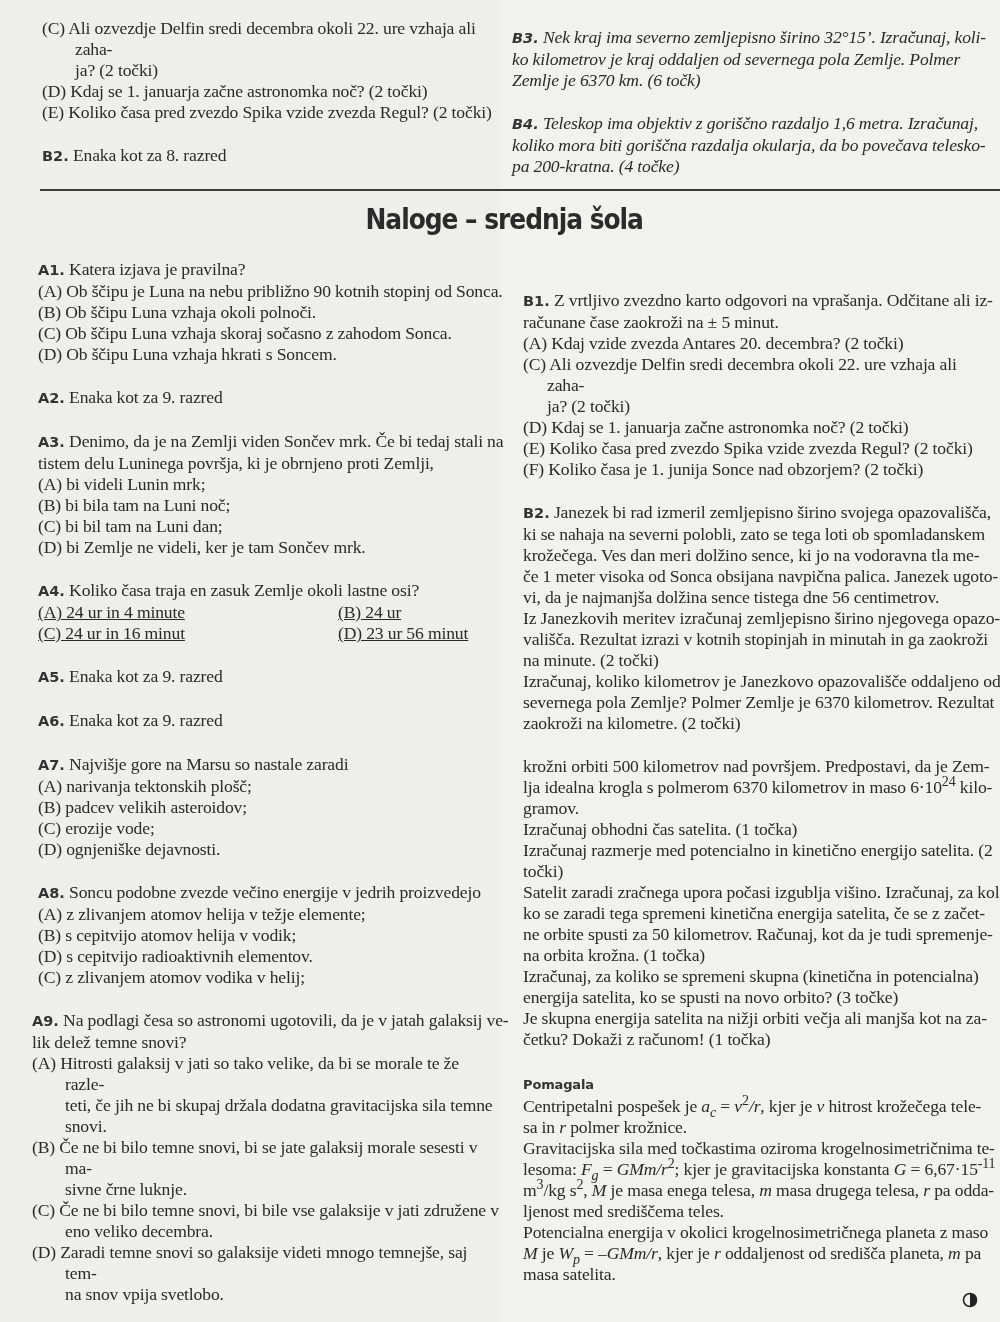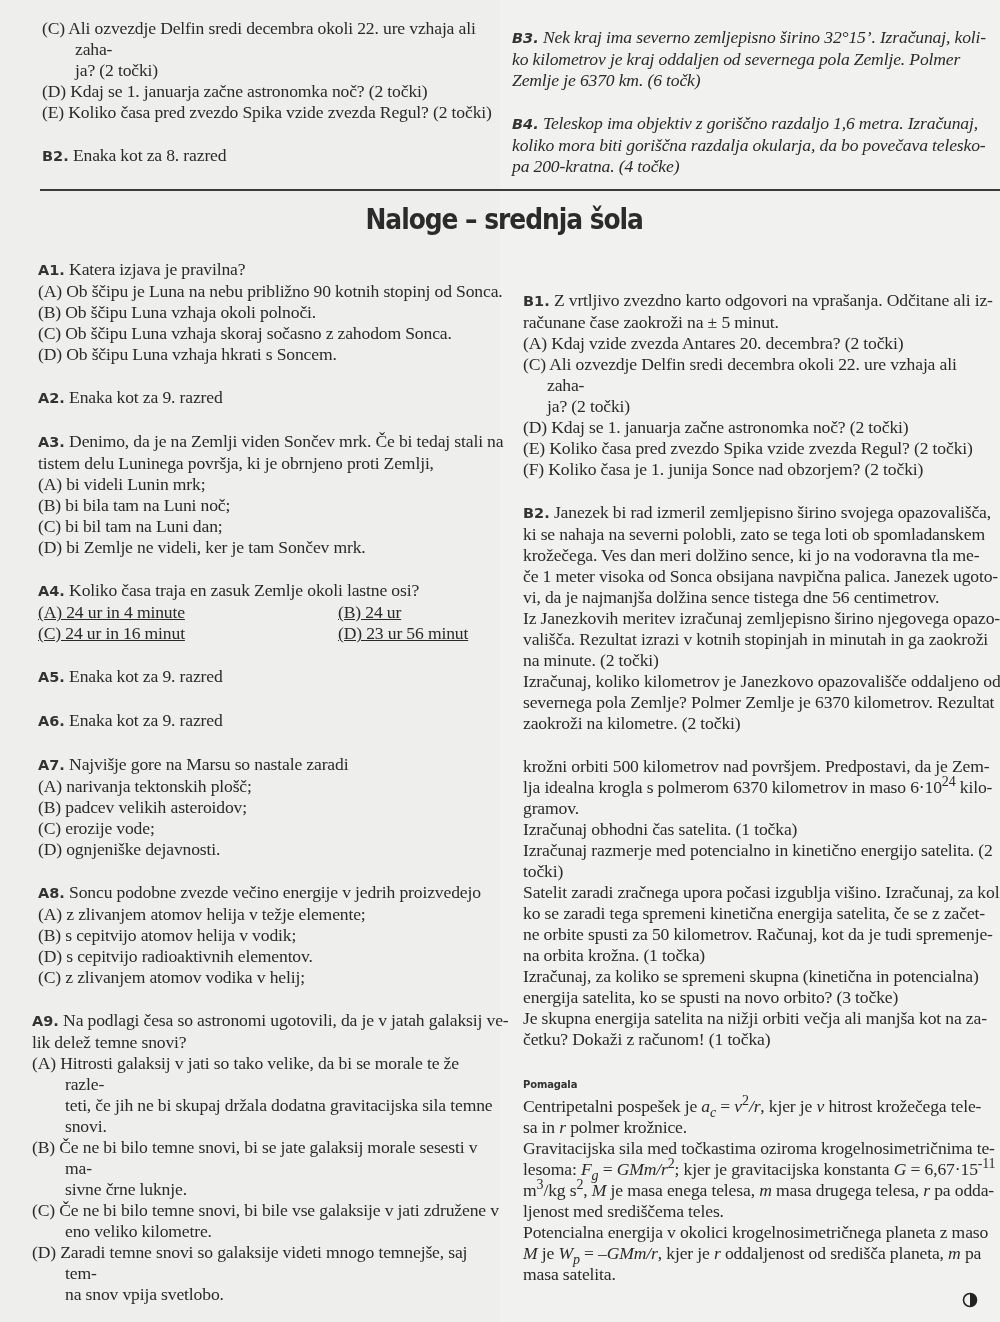--- a/index.html
+++ b/index.html
@@ -43,21 +43,21 @@
     color: #2b2b2b;
     transform: scaleX(0.86);
     transform-origin: 530px 0;
   }
   .divider {
     position: absolute; left: 40px; top: 189px; width: 960px; height: 0;
     border-top: 2px solid #3a3a3a;
   }
   .section-head {
     font-family: "DejaVu Sans", "Liberation Sans", sans-serif;
-    font-weight: bold; font-size: 10px; color: #333;
+    font-weight: bold; font-size: 13px; color: #333;
     display: block; margin-bottom: 1px;
   }
   i.m { font-style: italic; }
   sup, sub { font-size: 14px; line-height: 0; }
   .moon-icon {
     position: absolute; left: 962px; top: 1292px; width: 16px; height: 16px;
   }
 </style>
 </head>
 <body>
@@ -143,21 +143,21 @@
     <span class="line opt">(B) s cepitvijo atomov helija v vodik;</span>
     <span class="line opt">(D) s cepitvijo radioaktivnih elementov.</span>
     <span class="line opt">(C) z zlivanjem atomov vodika v helij;</span>
   </div>
   <div style="height:22px"></div>
   <div class="q" style="margin-left:-6px">
     <span class="line"><span class="qlabel">A9.</span> <span>Na podlagi česa so astronomi ugotovili, da je v jatah galaksij ve-</span></span>
     <span class="line">lik delež temne snovi?</span>
     <span class="hang"><span>(A)</span> <span>Hitrosti galaksij v jati so tako velike, da bi se morale te že razle-</span><br><span>teti, če jih ne bi skupaj držala dodatna gravitacijska sila temne</span><br><span>snovi.</span></span>
     <span class="hang"><span>(B)</span> <span>Če ne bi bilo temne snovi, bi se jate galaksij morale sesesti v ma-</span><br><span>sivne črne luknje.</span></span>
-    <span class="hang"><span>(C)</span> <span>Če ne bi bilo temne snovi, bi bile vse galaksije v jati združene v</span><br><span>eno veliko kilometre.</span></span>
+    <span class="hang"><span>(C)</span> <span>Če ne bi bilo temne snovi, bi bile vse galaksije v jati združene v</span><br><span>eno veliko decembra.</span></span>
     <span class="hang"><span>(D)</span> <span>Zaradi temne snovi so galaksije videti mnogo temnejše, saj tem-</span><br><span>na snov vpija svetlobo.</span></span>
   </div>
   <div style="height:22px"></div>
 
 </div>
 
 <div class="col" style="left:523px; top:290px; width:470px;">
   <div class="q">
     <span class="line"><span class="qlabel">B1.</span> <span>Z vrtljivo zvezdno karto odgovori na vprašanja. Odčitane ali iz-</span></span>
     <span class="line">računane čase zaokroži na ± 5 minut.</span>

